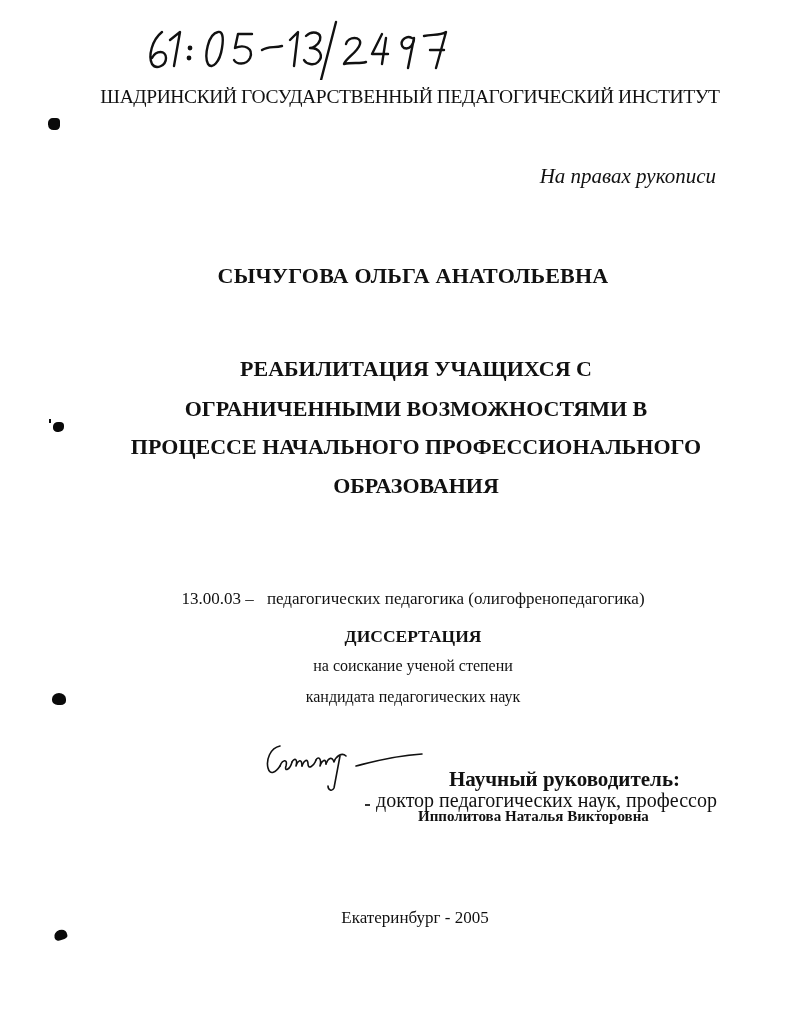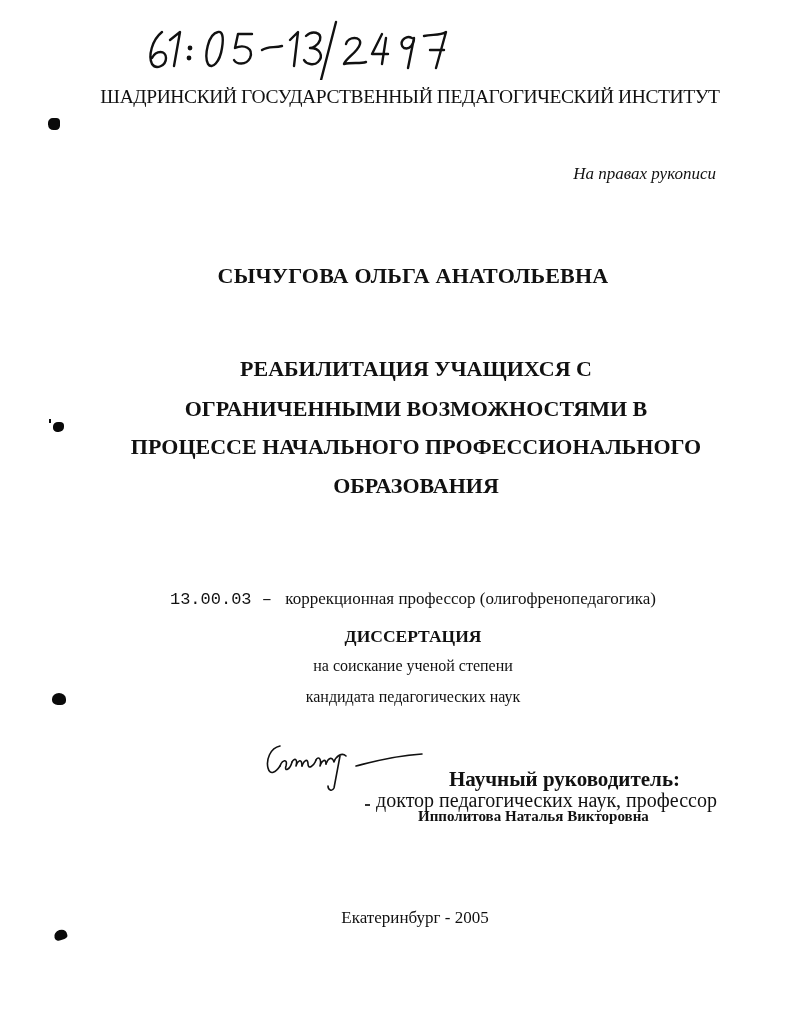--- a/index.html
+++ b/index.html
@@ -36,21 +36,21 @@
       top: 86px;
       left: 12px;
       font-size: 19.5px;
       letter-spacing: -0.4px;
     }
 
     .rights {
       position: absolute;
       right: 80px;
       top: 164px;
-      font-size: 17px;
+      font-size: 21px;
       font-style: italic;
       white-space: nowrap;
     }
 
     .author {
       top: 263px;
       left: 15px;
       font-size: 22px;
       font-weight: bold;
       letter-spacing: 0.2px;
@@ -60,21 +60,21 @@
       font-size: 22px;
       font-weight: bold;
       left: 18px;
     }
 
     .spec {
       top: 589px;
       left: 15px;
       font-size: 17px;
     }
-    .spec .code { margin-right: 9px; font-family: Liberation Mono, monospace; }
+    .spec .code { margin-right: 9px; }
 
     .kind {
       top: 626px;
       left: 15px;
       font-size: 17.5px;
       font-weight: bold;
     }
     .degree1 { top: 657px; left: 15px; font-size: 16px; }
     .degree2 { top: 688px; left: 15px; font-size: 16px; }
 
@@ -173,21 +173,21 @@
 
 <div class="center-line author">СЫЧУГОВА ОЛЬГА АНАТОЛЬЕВНА</div>
 
 <div class="center-line title-line" style="top:356px;">РЕАБИЛИТАЦИЯ УЧАЩИХСЯ С</div>
 <div class="center-line title-line" style="top:396px;">ОГРАНИЧЕННЫМИ ВОЗМОЖНОСТЯМИ В</div>
 <div class="center-line title-line" style="top:434px;">ПРОЦЕССЕ НАЧАЛЬНОГО ПРОФЕССИОНАЛЬНОГО</div>
 <div class="center-line title-line" style="top:473px;">ОБРАЗОВАНИЯ</div>
 
 <div class="center-line spec">
   <span class="code">13.00.03 –</span>
-  <span>коррекционная профессор (олигофренопедагогика)</span>
+  <span>педагогических педагогика (олигофренопедагогика)</span>
 </div>
 
 <div class="center-line kind">ДИССЕРТАЦИЯ</div>
 <div class="center-line degree1">на соискание ученой степени</div>
 <div class="center-line degree2">кандидата педагогических наук</div>
 
 <svg class="signature" viewBox="0 0 170 56" fill="none" stroke="#111" stroke-width="1.6" stroke-linecap="round" stroke-linejoin="round">
   <path d="M18 8 C8 10, 4 22, 6 30 C8 38, 14 34, 18 28"></path>
   <path d="M18 28 C20 22, 26 20, 24 28 C22 34, 28 32, 30 24"></path>
   <path d="M30 24 C32 20, 36 20, 34 28 C36 22, 40 20, 40 28"></path>

